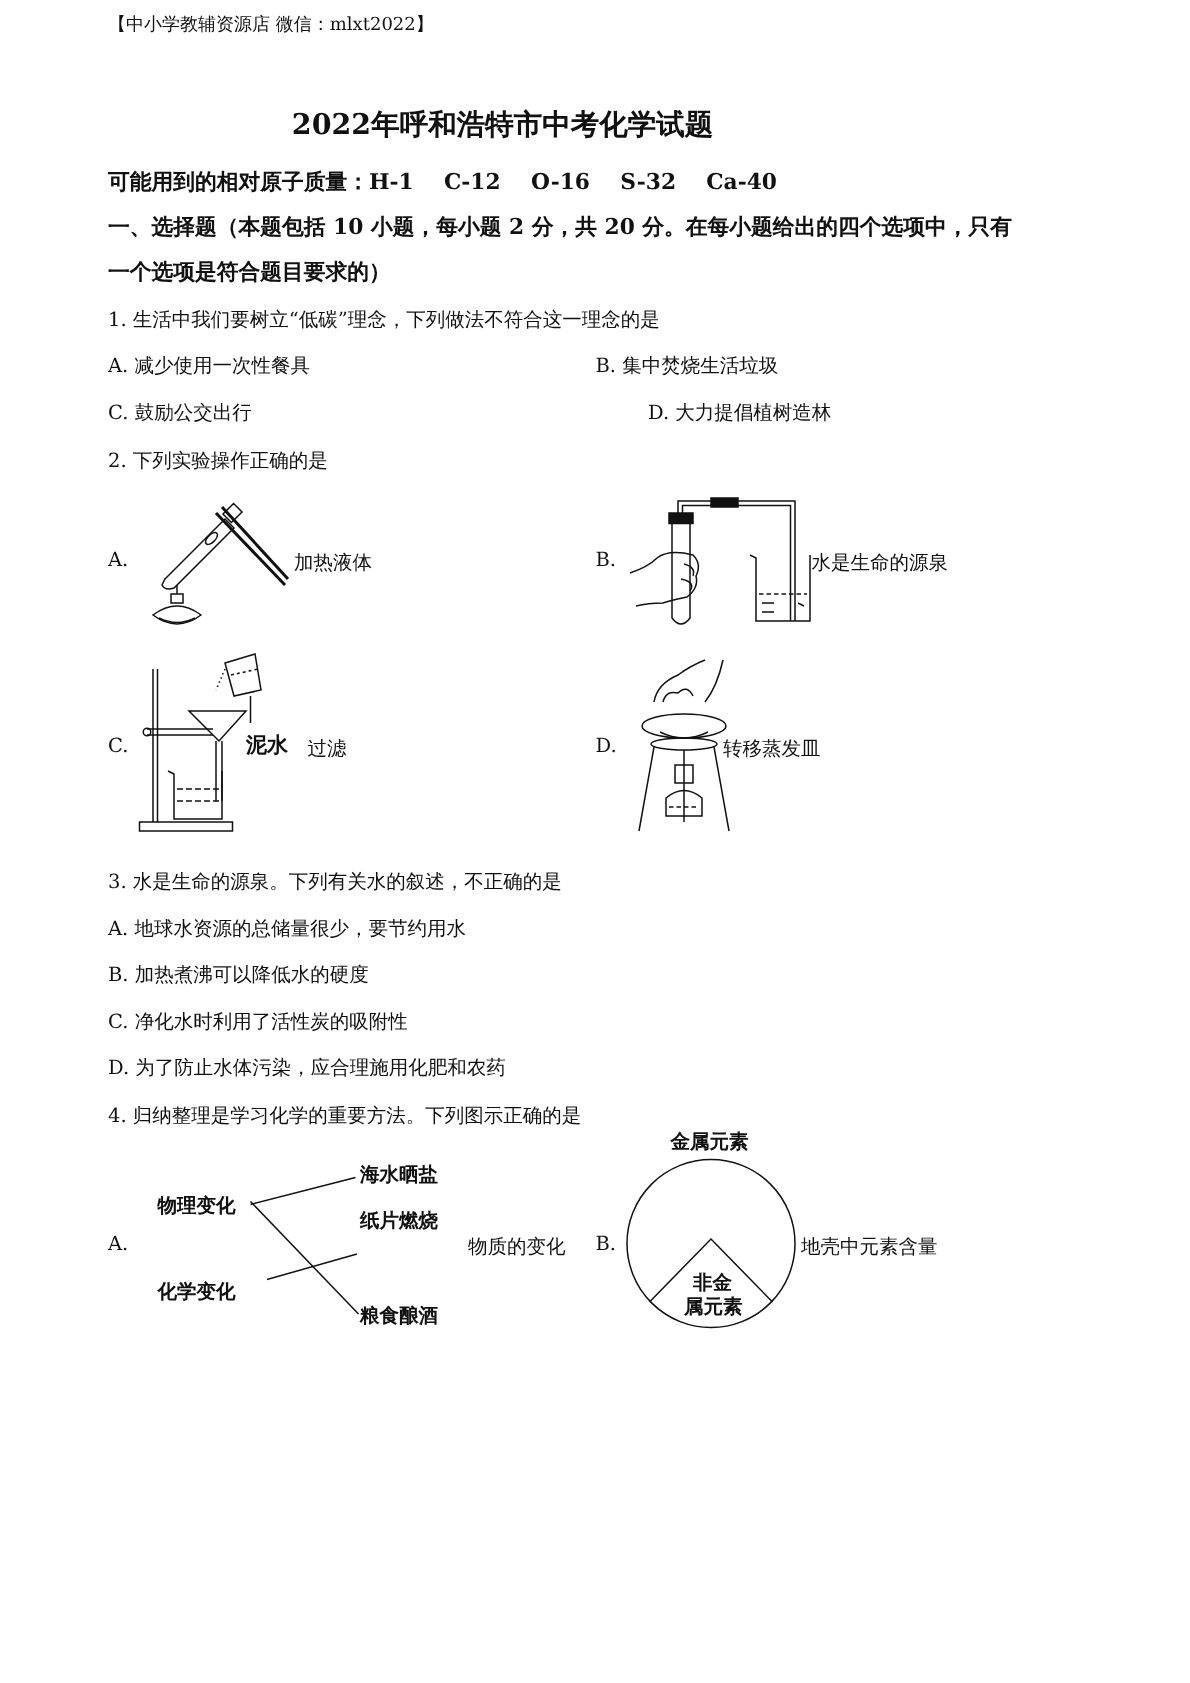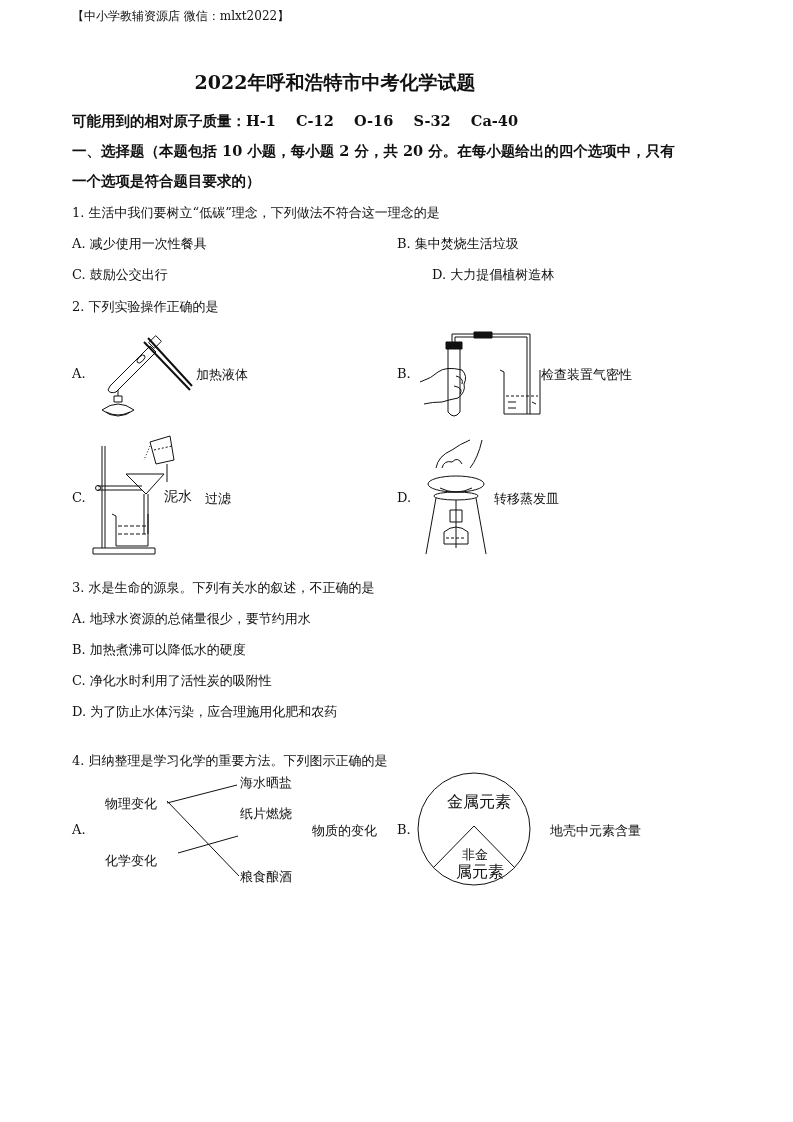--- a/index.html
+++ b/index.html
@@ -3,21 +3,21 @@
 <meta charset="utf-8">
 <style>
   html, body { margin:0; padding:0; background:#ffffff; }
   body { width:793px; height:1122px; position:relative; overflow:hidden;
          font-family:"DejaVu Serif","Liberation Serif",serif; color:#111; }
   .abs { position:absolute; white-space:nowrap; }
   .hdr { left:72px; top:8px; font-size:12px; }
   .title { left:0; width:670px; text-align:center; top:70px; font-size:19px; font-weight:bold; }
   .bold { font-weight:bold; font-size:14.5px; }
   .txt { font-size:13px; }
-  .sans { font-family:"DejaVu Sans","Liberation Sans",sans-serif; }
+  .sans { font-family:"DejaVu Sans","Liberation Sans",sans-serif;font-weight:bold; }
   svg { position:absolute; overflow:visible; }
   svg * { vector-effect:non-scaling-stroke; }
 </style>
 </head>
 <body>
 
 <div class="abs hdr">【中小学教辅资源店  微信：mlxt2022】</div>
 
 <div class="abs title">2022年呼和浩特市中考化学试题</div>
 
@@ -62,21 +62,21 @@
   <path d="M34 12 L34 4 L112 4 L112 84 M37 12 L37 7 L109 7 L109 84"></path>
   <rect x="56" y="2" width="18" height="6" fill="#111"></rect>
 
   <path d="M2 52 Q14 48 20 42 Q28 36 44 40 Q50 46 46 54 Q48 62 40 68 Q30 70 24 72 Q14 72 6 74"></path>
   <path d="M38 46 Q46 48 44 54 M36 56 Q46 58 42 64"></path>
 
   <path d="M82 40 L86 42 L86 84 L122 84 L122 40"></path>
   <path d="M88 66 L120 66" stroke-dasharray="3 2"></path>
   <path d="M90 72 L98 72 M90 78 L98 78 M114 72 L118 74"></path>
 </svg>
-<div class="abs txt" style="left:541px; top:366px;">检查装置气密性</div>
+<div class="abs txt" style="left:541px; top:366px;">水是生命的源泉</div>
 
 <div class="abs txt" style="left:72px; top:490px;">C.</div>
 <svg style="left:92px; top:434px;" width="80" height="120" viewBox="0 0 80 120" fill="none" stroke="#111" stroke-width="1">
 
   <path d="M10 12 L10 116 M13 12 L13 116"></path>
   <rect x="1" y="114" width="62" height="6" fill="#fff"></rect>
 
   <path d="M6 52 L50 52 M6 56 L50 56"></path>
   <circle cx="6" cy="54" r="2.5"></circle>
 
@@ -104,44 +104,44 @@
   <path d="M22 50 Q38 58 54 50"></path>
 
   <ellipse cx="38" cy="58" rx="22" ry="4"></ellipse>
 
   <path d="M18 60 L8 116 M58 60 L68 116 M38 62 L38 110"></path>
 
   <path d="M32 72 L44 72 L44 84 L32 84 Z"></path>
   <path d="M26 94 Q38 84 50 94 L50 106 L26 106 Z"></path>
   <path d="M28 100 L48 100" stroke-dasharray="3 2"></path>
 </svg>
-<div class="abs txt" style="left:482px; top:490px;margin-left:12px;">转移蒸发皿</div>
+<div class="abs txt" style="left:482px; top:490px;">转移蒸发皿</div>
 
 <div class="abs txt" style="left:72px; top:579px;">3. 水是生命的源泉。下列有关水的叙述，不正确的是</div>
 <div class="abs txt" style="left:72px; top:610px;"><span>A.</span>&nbsp;<span>地球水资源的总储量很少，要节约用水</span></div>
 <div class="abs txt" style="left:72px; top:641px;"><span>B.</span>&nbsp;<span>加热煮沸可以降低水的硬度</span></div>
 <div class="abs txt" style="left:72px; top:672px;"><span>C.</span>&nbsp;<span>净化水时利用了活性炭的吸附性</span></div>
 <div class="abs txt" style="left:72px; top:703px;"><span>D.</span>&nbsp;<span>为了防止水体污染，应合理施用化肥和农药</span></div>
 
-<div class="abs txt" style="left:72px; top:735px;margin-top:17px;">4. 归纳整理是学习化学的重要方法。下列图示正确的是</div>
+<div class="abs txt" style="left:72px; top:735px;">4. 归纳整理是学习化学的重要方法。下列图示正确的是</div>
 
 <div class="abs txt" style="left:72px; top:822px;">A.</div>
 <svg style="left:0; top:0;" width="793" height="1122" viewBox="0 0 793 1122" fill="none" stroke="#111" stroke-width="1">
   <path d="M167 803 L237 785"></path>
   <path d="M167 801 L239 876"></path>
   <path d="M178 853 L238 836"></path>
 </svg>
 <div class="abs sans" style="left:105px; top:795px; font-size:13px;">物理变化</div>
 <div class="abs sans" style="left:105px; top:852px; font-size:13px;">化学变化</div>
 <div class="abs sans" style="left:240px; top:774px; font-size:13px;">海水晒盐</div>
 <div class="abs sans" style="left:240px; top:805px; font-size:13px;">纸片燃烧</div>
 <div class="abs sans" style="left:240px; top:868px; font-size:13px;">粮食酿酒</div>
 <div class="abs txt" style="left:312px; top:822px;">物质的变化</div>
 
 <div class="abs txt" style="left:397px; top:822px;">B.</div>
 <svg style="left:415px; top:772px;" width="120" height="116" viewBox="0 0 120 116" fill="none" stroke="#111" stroke-width="1">
   <circle cx="59" cy="57" r="56"></circle>
   <path d="M18 96 L59 54 L100 96"></path>
 </svg>
-<div class="abs sans" style="left:447px; top:792px; font-size:16px;">金属元素</div>
+<div class="abs sans" style="left:447px; top:752px; font-size:13px;">金属元素</div>
 <div class="abs sans" style="left:462px; top:846px; font-size:13px;">非金</div>
-<div class="abs sans" style="left:456px; top:862px; font-size:16px;">属元素</div>
-<div class="abs txt" style="left:534px; top:822px;margin-left:16px;">地壳中元素含量</div>
+<div class="abs sans" style="left:456px; top:862px; font-size:13px;">属元素</div>
+<div class="abs txt" style="left:534px; top:822px;">地壳中元素含量</div>
 
 </body></html>

